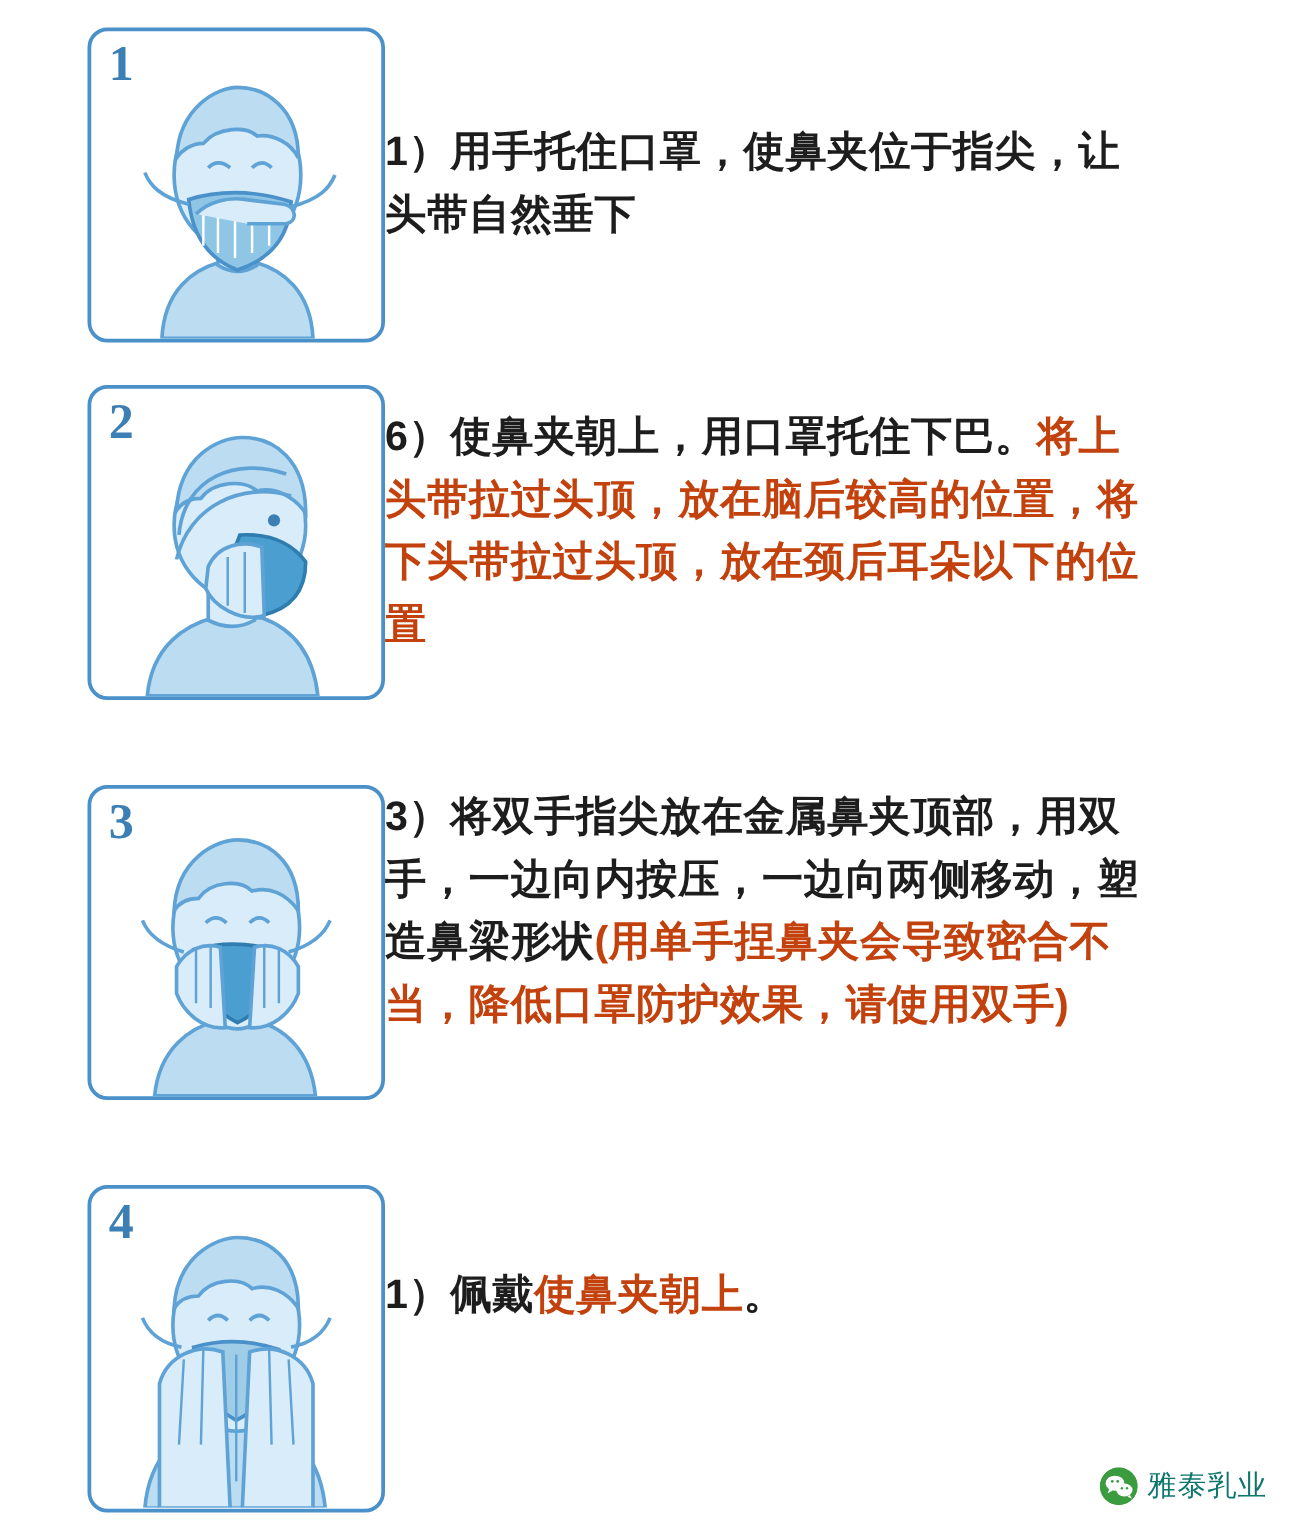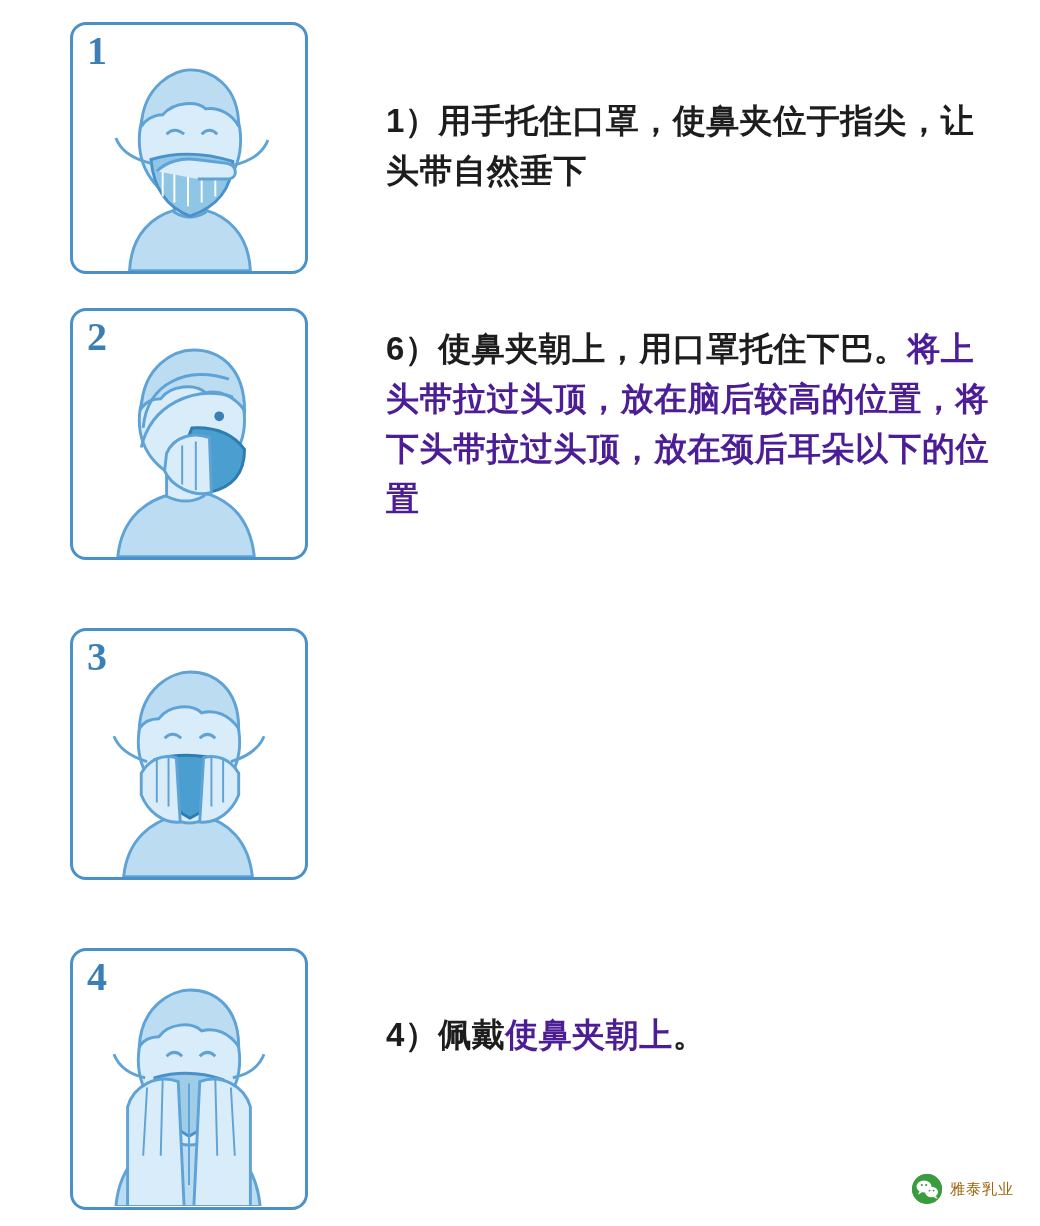--- a/index.html
+++ b/index.html
@@ -60,62 +60,61 @@
     line-height: 1;
     font-family: "Liberation Serif", serif;
   }
 
   .figure-art {
     position: absolute;
     inset: 0;
   }
 
   .text-col {
-    margin-left: 78px;
     width: 620px;
     flex: 0 0 auto;
   }
 
   .step-text {
     font-size: 33px;
     line-height: 1.52;
     letter-spacing: 0.5px;
     font-weight: bold;
     color: #1d1d1d;
     font-family: "Liberation Sans", sans-serif;
     margin: 0;
   }
   .row-1 .step-text { padding-top: 74px; }
   .row-2 .step-text { padding-top: 16px; }
   .row-3 .step-text { padding-top: 0px; }
   .row-4 .step-text { padding-top: 62px; }
 
   .hl {
-    color: #4c1d95;
+    color: #c2410c;
   }
 
   .footer-brand {
     position: absolute;
     right: 26px;
     bottom: 22px;
     display: flex;
     align-items: center;
     gap: 8px;
   }
   .footer-logo {
     width: 30px;
     height: 30px;
     border-radius: 50%;
     background: #3b9b3f;
     position: relative;
     flex: 0 0 auto;
   }
   .footer-label {
-    font-size: 15px;
-    color: #a16207;
+    font-size: 23px;
+    color: #0f766e;
     font-family: Liberation Serif, serif;
     letter-spacing: 1px;
   }
 </style>
 </head>
 <body>
 
 <div class="sheet">
 
   <div class="step-row row-1">
@@ -198,20 +197,25 @@
           <path d="M162 134 C182 128 192 118 196 108"></path>
 
           <path d="M84 132 Q120 122 156 134 Q154 176 120 192 Q88 176 84 132 Z" fill="#4a9fd0" stroke="#2f7cb0"></path>
 
           <path d="M70 146 C78 132 92 126 106 130 L110 196 C92 198 76 184 70 168 Z" fill="#d9ecf9" stroke="#5fa3d6"></path>
           <path d="M170 146 C162 132 148 126 134 130 L130 196 C148 198 164 184 170 168 Z" fill="#d9ecf9" stroke="#5fa3d6"></path>
           <path d="M86 132 L86 176 M98 128 L98 180" stroke="#5fa3d6" stroke-width="2"></path>
           <path d="M154 132 L154 176 M142 128 L142 180" stroke="#5fa3d6" stroke-width="2"></path>
         </g>
       </svg>
+    </div>
+    <div class="text-col">
+      <p class="step-text">
+        <span>3）将双手指尖放在金属鼻夹顶部，用双手，一边向内按压，一边向两侧移动，塑造鼻梁形状</span><span class="hl">(用单手捏鼻夹会导致密合不当，降低口罩防护效果，请使用双手)</span>
+      </p>
     </div>
   </div>
 
   <div class="step-row row-4">
     <div class="figure-box">
       <div class="figure-num">4</div>
       <svg class="figure-art" viewBox="0 0 238 262">
         <g fill="none" stroke="#5fa3d6" stroke-width="3">
           <path d="M44 262 C48 216 76 198 100 192 L140 192 C164 200 188 218 192 262 Z" fill="#bcdcf2" stroke="#5fa3d6"></path>
           <path d="M100 168 L100 194 Q120 204 138 194 L138 168 Z" fill="#d9ecf9"></path>
@@ -227,21 +231,21 @@
           <path d="M56 160 C62 138 86 126 108 134 L114 262 L56 262 Z" fill="#d9ecf9" stroke="#5fa3d6"></path>
           <path d="M182 160 C176 138 152 126 130 134 L124 262 L182 262 Z" fill="#d9ecf9" stroke="#5fa3d6"></path>
           <path d="M76 140 L72 210 M92 132 L90 210" stroke="#5fa3d6" stroke-width="2"></path>
           <path d="M162 140 L166 210 M146 132 L148 210" stroke="#5fa3d6" stroke-width="2"></path>
           <path d="M119 136 L119 240" stroke="#5fa3d6" stroke-width="2"></path>
         </g>
       </svg>
     </div>
     <div class="text-col">
       <p class="step-text">
-        <span>4）佩戴</span><span class="hl">使鼻夹朝上</span><span>。</span>
+        <span>1）佩戴</span><span class="hl">使鼻夹朝上</span><span>。</span>
       </p>
     </div>
   </div>
 
   <div class="footer-brand">
     <span class="footer-logo">
       <svg width="30" height="30" viewBox="0 0 30 30">
         <circle cx="15" cy="15" r="15" fill="#3b9b3f"></circle>
         <ellipse cx="12" cy="12.5" rx="7.5" ry="6" fill="#ffffff"></ellipse>
         <path d="M7.5 17 L6 20.5 L10 18.5 Z" fill="#ffffff"></path>

